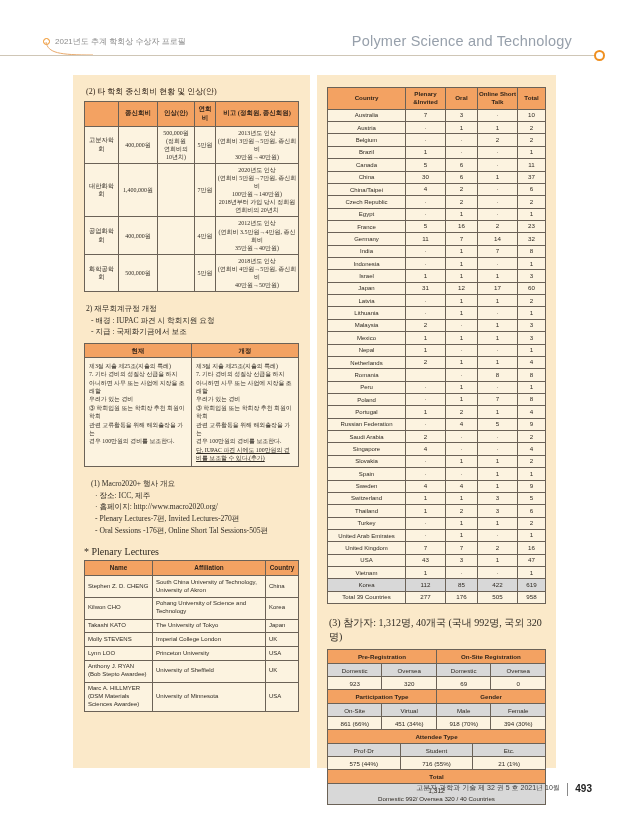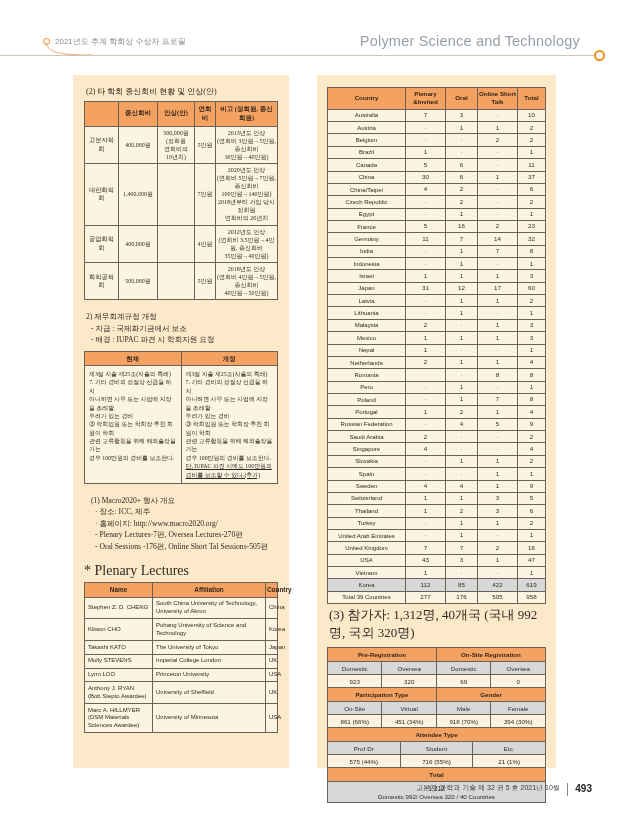--- a/index.html
+++ b/index.html
@@ -3,32 +3,32 @@
 <meta charset="utf-8">
 <style>
   html,body{margin:0;padding:0;}
   body{width:622px;height:830px;position:relative;background:#ffffff;
        font-family:"Liberation Sans","DejaVu Sans",sans-serif;color:#2f2a23;overflow:hidden;}
   .page{position:absolute;inset:0;}
 
   
   .hdr-profile{position:absolute;left:55px;top:36px;font-size:8px;color:#8c8c8c;
                font-family:"Liberation Sans",sans-serif;}
-  .hdr-title{position:absolute;right:42px;top:33px;font-size:14.5px;color:#97a0ab;
+  .hdr-title{position:absolute;right:50px;top:33px;font-size:14.5px;color:#97a0ab;
              letter-spacing:.2px;font-family:"Liberation Sans",sans-serif;}
   .hdr-line{position:absolute;left:0;top:55px;width:599px;height:1px;background:#cfc6b6;}
   .ring-sm{position:absolute;left:43px;top:38px;width:5px;height:5px;border:1.5px solid #ef8f1f;
            border-radius:50%;background:#fff;}
   .ring-lg{position:absolute;left:594px;top:50px;width:7px;height:7px;border:2px solid #ef8f1f;
            border-radius:50%;background:#fff;}
   .hdr-curve{position:absolute;left:45px;top:42px;}
 
   
   .panel{position:absolute;top:75px;background:#fbe9c9;}
-  .panel-left{left:73px;width:216px;height:693px;padding:11px 11px;box-sizing:border-box;}
+  .panel-left{left:73px;width:237px;height:693px;padding:11px 11px;box-sizing:border-box;}
   .panel-right{left:317px;width:239px;height:693px;padding:12px 10px;box-sizing:border-box;}
 
   .serif{font-family:"Liberation Serif","DejaVu Serif",serif;}
   .sec-title{font-size:8px;color:#33251a;margin:0 0 4px 2px;}
 
   table{border-collapse:collapse;width:100%;}
   td,th{border:1px solid #6b6257;vertical-align:middle;}
   .oh{background:#f3a262;color:#33251a;font-weight:bold;text-align:center;}
 
   
@@ -43,35 +43,35 @@
   .ind1{padding-left:5px;}
   .ind2{padding-left:9px;}
 
   
   .reg-table{table-layout:fixed;font-size:5.9px;line-height:1.42;}
   .reg-table th{font-size:6.4px;padding:2px;}
   .reg-table td{background:#fcf3e0;padding:4px 4px;vertical-align:top;white-space:pre-line;text-align:left;}
   .u{text-decoration:underline;}
 
   
-  .plenary-title{font-size:14px;margin:10px 0 3px 0;}
+  .plenary-title{font-size:10px;margin:10px 0 3px 0;}
   .plenary-table{table-layout:fixed;font-size:6px;line-height:1.3;font-family:"Liberation Sans",sans-serif;}
   .plenary-table th{font-size:6.4px;padding:3px 1px;}
   .plenary-table td{background:#fcf3e0;padding:2.5px 3px;text-align:left;white-space:pre-line;}
   .plenary-table td.ctry{text-align:left;}
 
   
   .country-table{table-layout:fixed;font-size:6.2px;line-height:1.35;}
   .country-table th{font-size:6.2px;padding:2px 0;white-space:pre-line;}
   .country-table td{background:#fcf3e0;text-align:center;padding:1.5px 1px;}
   .country-table tr.hl td{background:#d8d8d8;}
   .country-table td.cname{font-size:6px;}
 
   
-  .participants{font-size:13px;margin:2px 0 5px 2px;}
+  .participants{font-size:10px;margin:12px 0 5px 2px;}
   .stats-table{table-layout:fixed;font-size:6.2px;}
   .stats-table td{padding:2.5px 1px;text-align:center;}
   .stats-table .oh{padding:3px 1px;}
   .stats-table .gr{background:#d8d8d8;}
   .stats-table .cr{background:#fcf3e0;}
   .stats-total .big{font-size:6.6px;margin-bottom:1px;}
 
   
   .footer{position:absolute;top:783px;right:30px;display:flex;align-items:flex-start;gap:7px;}
   .footer .jinfo{font-size:7px;color:#3b3b3b;}
@@ -154,22 +154,22 @@
             <td>2018년도 인상
 (연회비 4만원→5만원, 종신회비
 40만원→50만원)</td>
           </tr>
         </tbody>
     </table>
 
     <div class="txt-block serif">
       <div class="line">2) 재무회계규정 개정</div>
       <div id="finance-items">
+          <div class="line ind1">- 배경 : IUPAC 파견 시 학회지원 요청</div>
           <div class="line ind1">- 지급 : 국제화기금에서 보조</div>
-          <div class="line ind1">- 배경 : IUPAC 파견 시 학회지원 요청</div>
         </div>
     </div>
 
     <table class="reg-table serif">
       <colgroup>
           <col style="width:50%">
           <col style="width:50%">
         </colgroup>
       <thead>
         <tr>
@@ -196,21 +196,21 @@
 <span class="u">단, IUPAC 파견 시에도 100만원의 경비를 보조할 수 있다.(추가)</span></td>
         </tr>
       </tbody>
     </table>
 
     <div class="txt-block serif">
       <div id="iupac-lines">
           <div class="line ind1">(1) Macro2020+ 행사 개요</div>
           <div class="line ind2">· 장소: ICC, 제주</div>
           <div class="line ind2">· 홈페이지: http://www.macro2020.org/</div>
-          <div class="line ind2">- Plenary Lectures-7편, Oversea Lectures-270편</div>
+          <div class="line ind2">- Plenary Lectures-7편, Invited Lectures-270편</div>
           <div class="line ind2">- Oral Sessions -176편, Online Short Tal Sessions-505편</div>
         </div>
     </div>
 
     <div class="plenary-title serif">* Plenary Lectures</div>
     <table class="plenary-table">
       <colgroup>
           <col style="width:68px">
           <col style="width:113px">
           <col>

